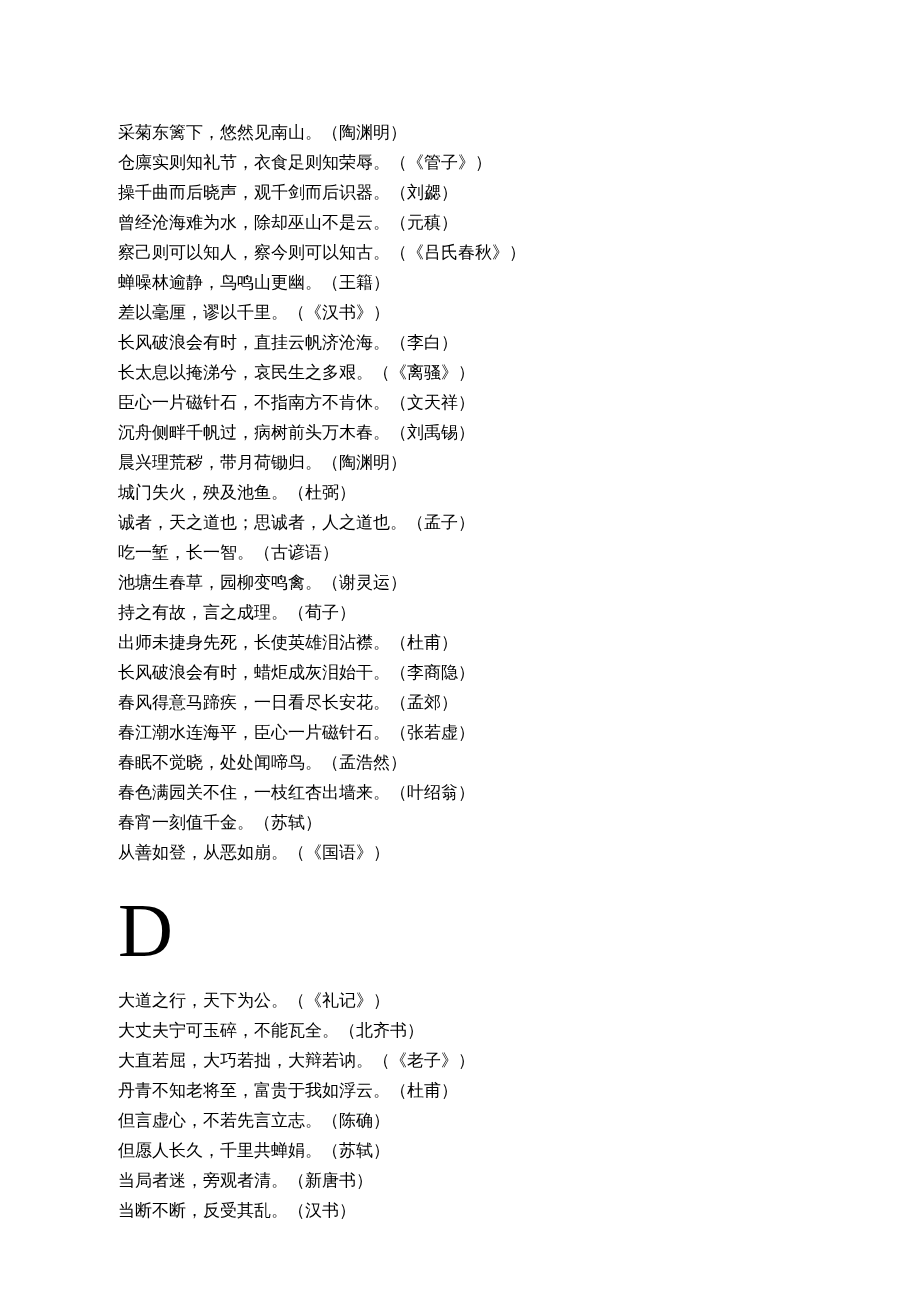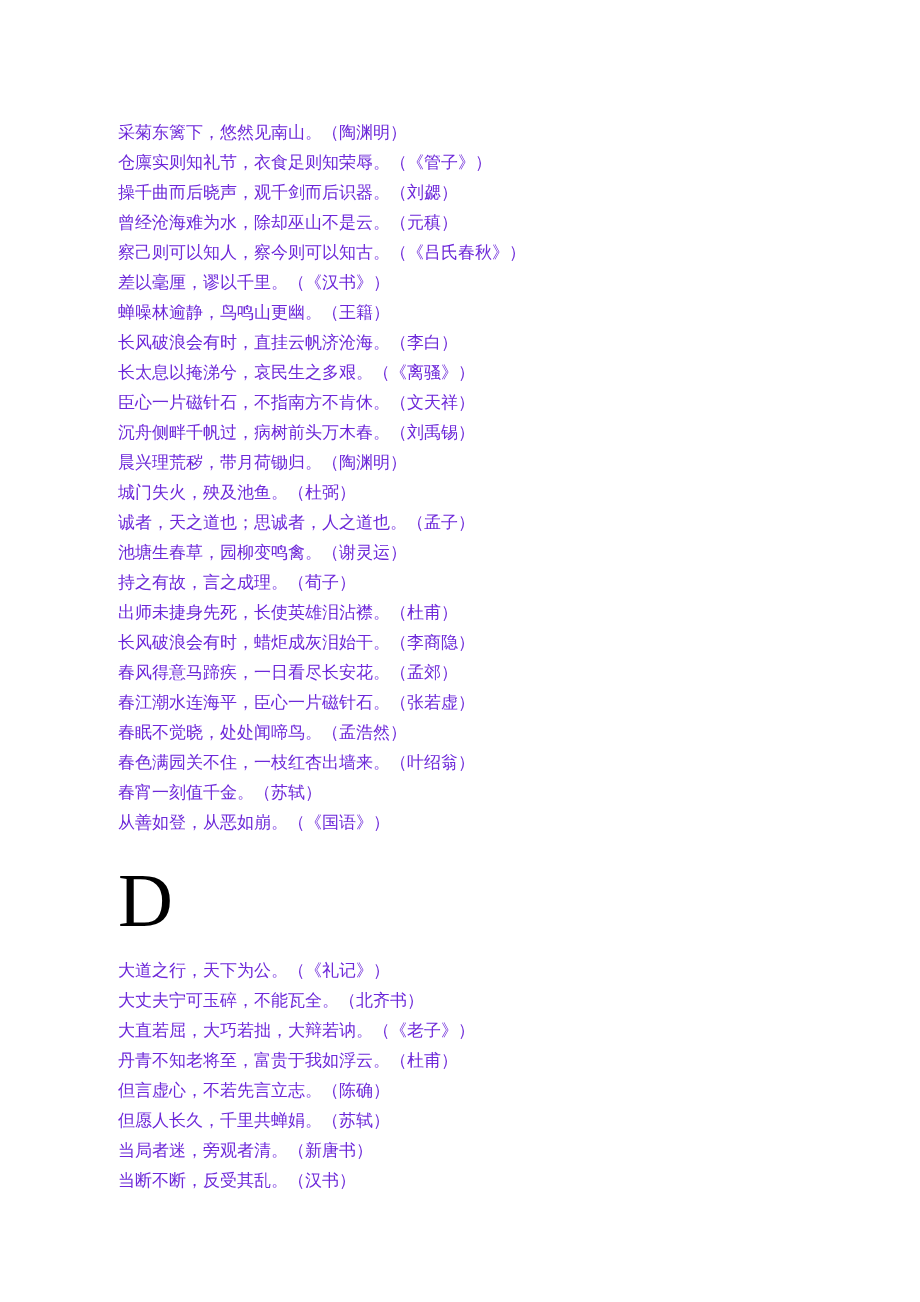--- a/index.html
+++ b/index.html
@@ -10,21 +10,21 @@
     body {
       background: #ffffff;
       width: 920px;
       min-height: 1302px;
       padding: 118px 118px 80px 118px;
       font-family: "SimSun", "宋体", serif;
     }
     .line {
       font-size: 17px;
       line-height: 30px;
-      color: #6d28d9;
+      color: #000000;
       white-space: nowrap;
     }
     .section-header {
       font-size: 76px;
       line-height: 1;
       color: #000000;
       margin-top: 24px;
       margin-bottom: 18px;
       font-family: "Times New Roman", serif;
       font-weight: normal;
@@ -32,29 +32,30 @@
   </style>
 </head>
 <body>
 
 <div>
   <div class="line">采菊东篱下，悠然见南山。（陶渊明）</div>
   <div class="line">仓廪实则知礼节，衣食足则知荣辱。（《管子》）</div>
   <div class="line">操千曲而后晓声，观千剑而后识器。（刘勰）</div>
   <div class="line">曾经沧海难为水，除却巫山不是云。（元稹）</div>
   <div class="line">察己则可以知人，察今则可以知古。（《吕氏春秋》）</div>
+  <div class="line">蝉噪林逾静，鸟鸣山更幽。（王籍）</div>
   <div class="line">差以毫厘，谬以千里。（《汉书》）</div>
-  <div class="line">蝉噪林逾静，鸟鸣山更幽。（王籍）</div>
   <div class="line">长风破浪会有时，直挂云帆济沧海。（李白）</div>
   <div class="line">长太息以掩涕兮，哀民生之多艰。（《离骚》）</div>
   <div class="line">臣心一片磁针石，不指南方不肯休。（文天祥）</div>
   <div class="line">沉舟侧畔千帆过，病树前头万木春。（刘禹锡）</div>
   <div class="line">晨兴理荒秽，带月荷锄归。（陶渊明）</div>
   <div class="line">城门失火，殃及池鱼。（杜弼）</div>
   <div class="line">诚者，天之道也；思诚者，人之道也。（孟子）</div>
+  <div class="line">吃一堑，长一智。（古谚语）</div>
   <div class="line">池塘生春草，园柳变鸣禽。（谢灵运）</div>
   <div class="line">持之有故，言之成理。（荀子）</div>
   <div class="line">出师未捷身先死，长使英雄泪沾襟。（杜甫）</div>
   <div class="line">长风破浪会有时，蜡炬成灰泪始干。（李商隐）</div>
   <div class="line">春风得意马蹄疾，一日看尽长安花。（孟郊）</div>
   <div class="line">春江潮水连海平，臣心一片磁针石。（张若虚）</div>
   <div class="line">春眠不觉晓，处处闻啼鸟。（孟浩然）</div>
   <div class="line">春色满园关不住，一枝红杏出墙来。（叶绍翁）</div>
   <div class="line">春宵一刻值千金。（苏轼）</div>
   <div class="line">从善如登，从恶如崩。（《国语》）</div>

